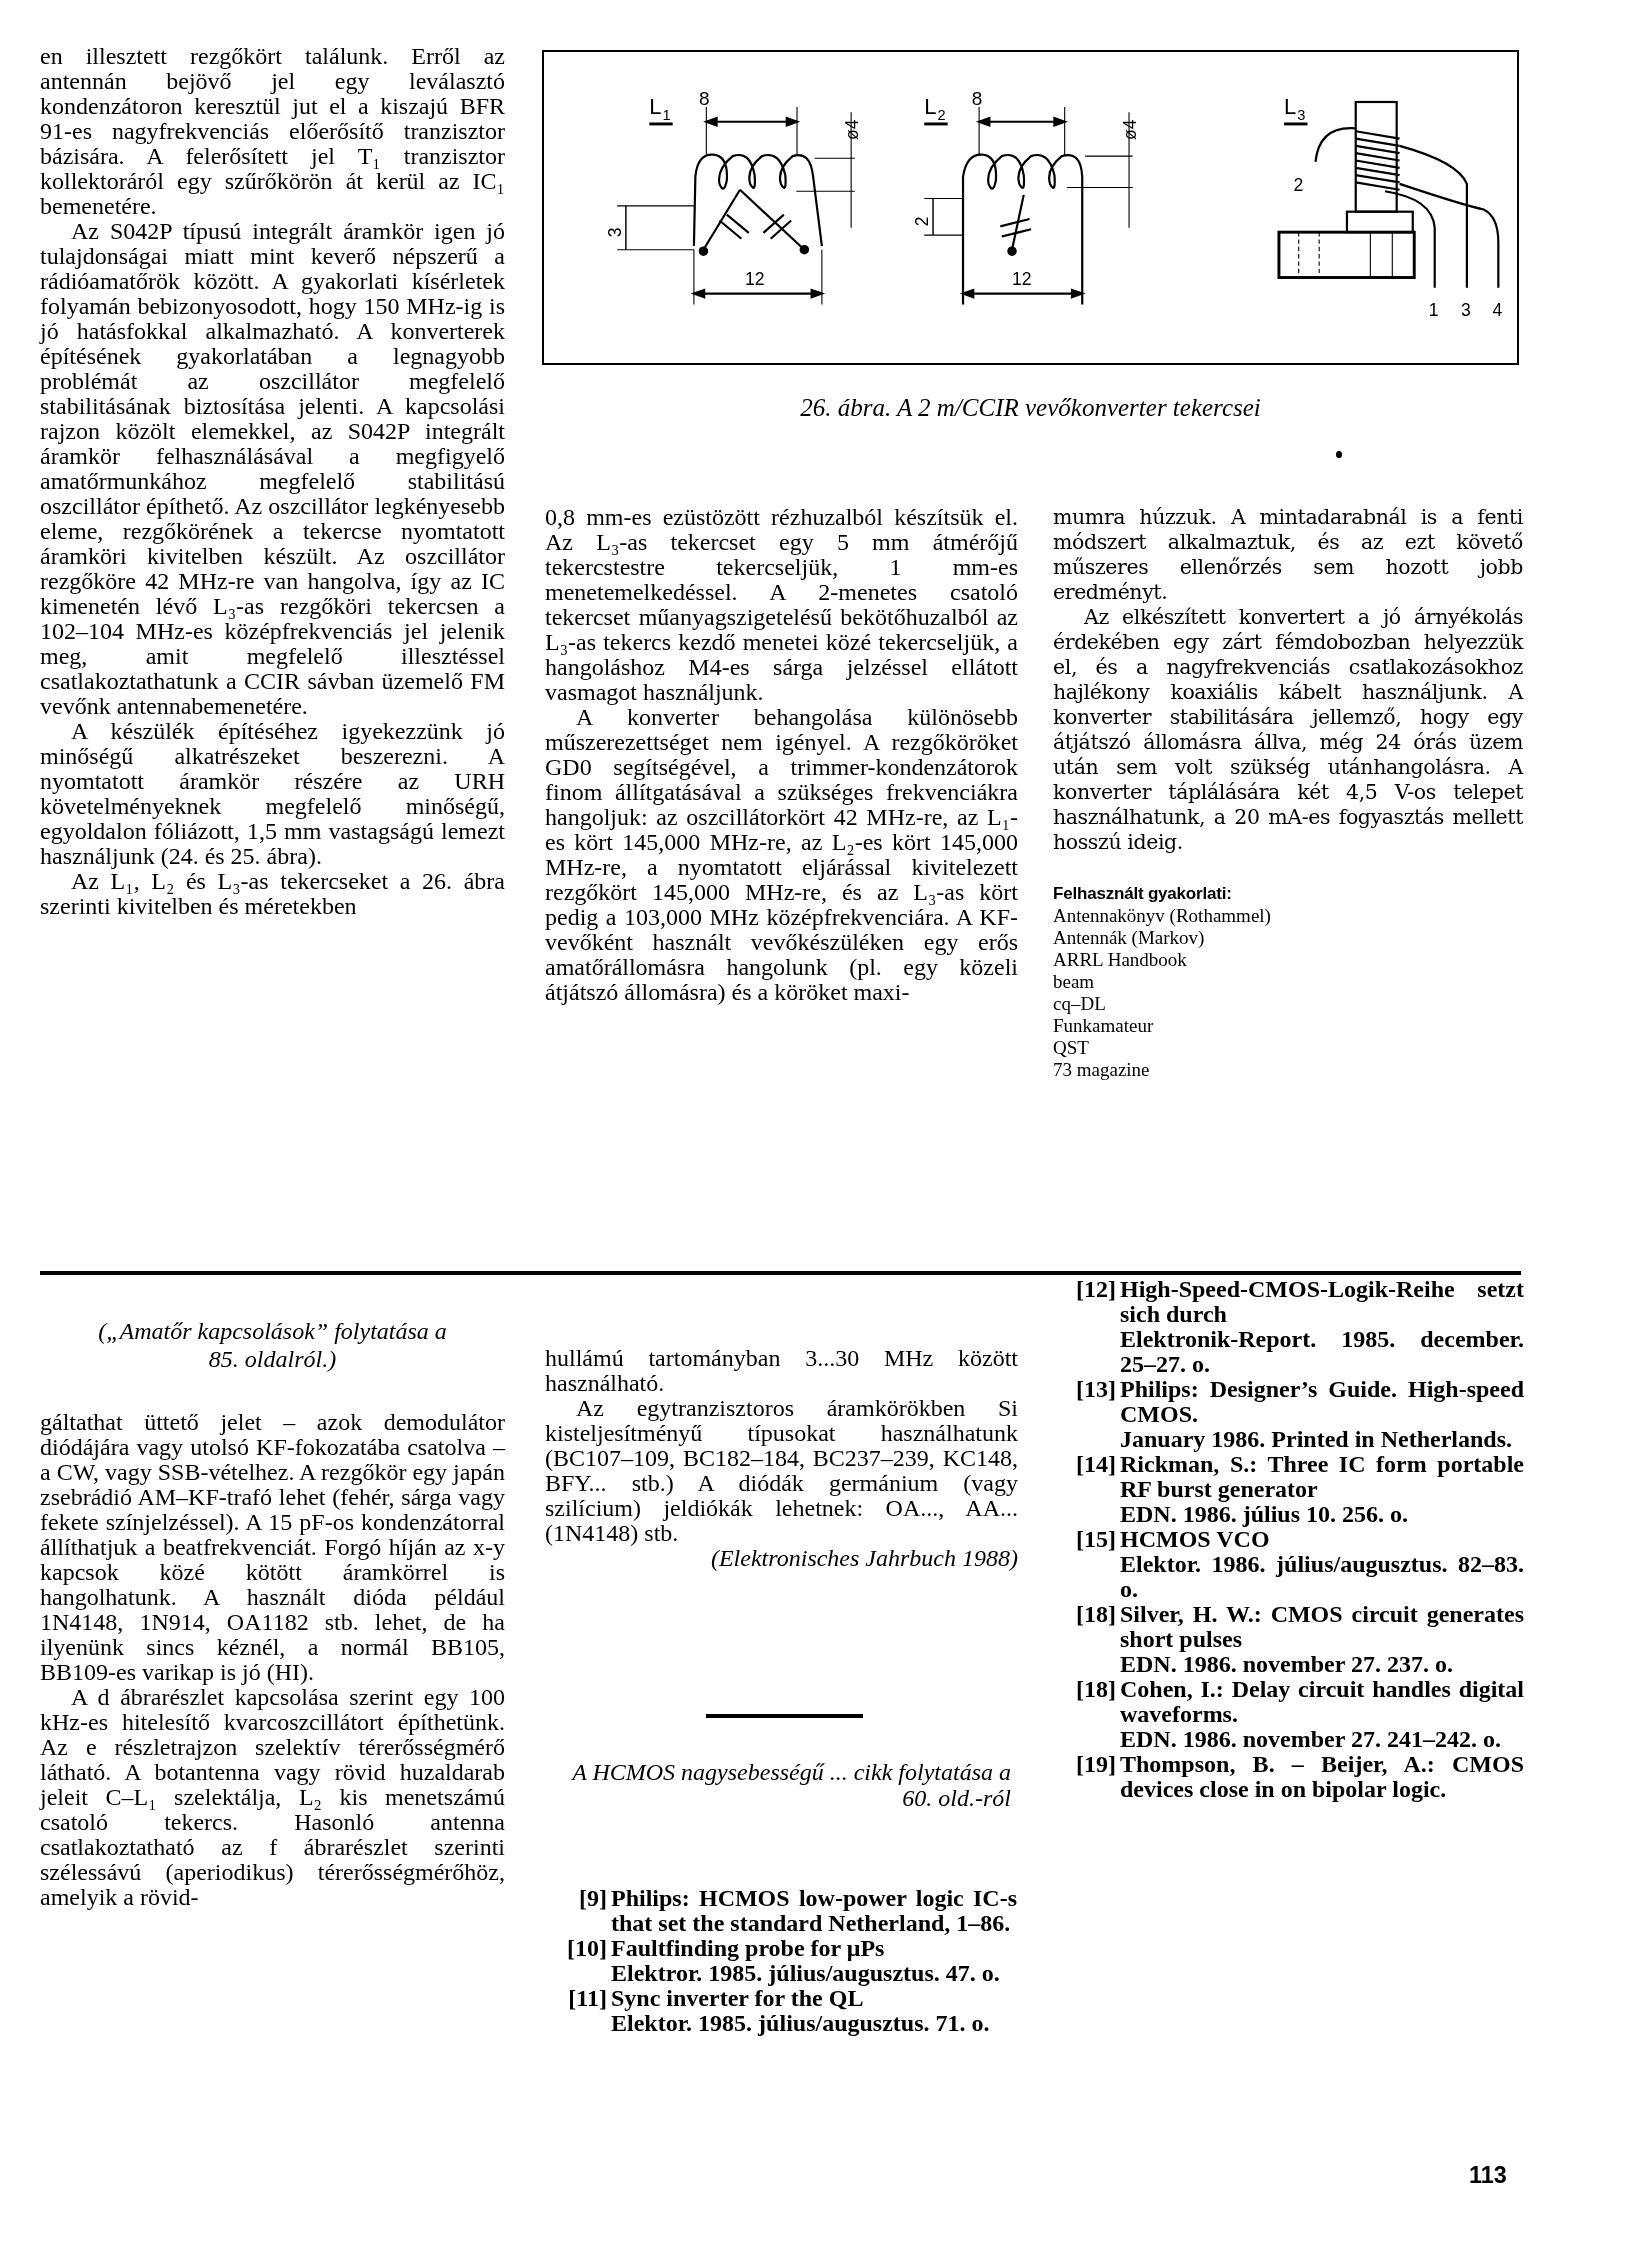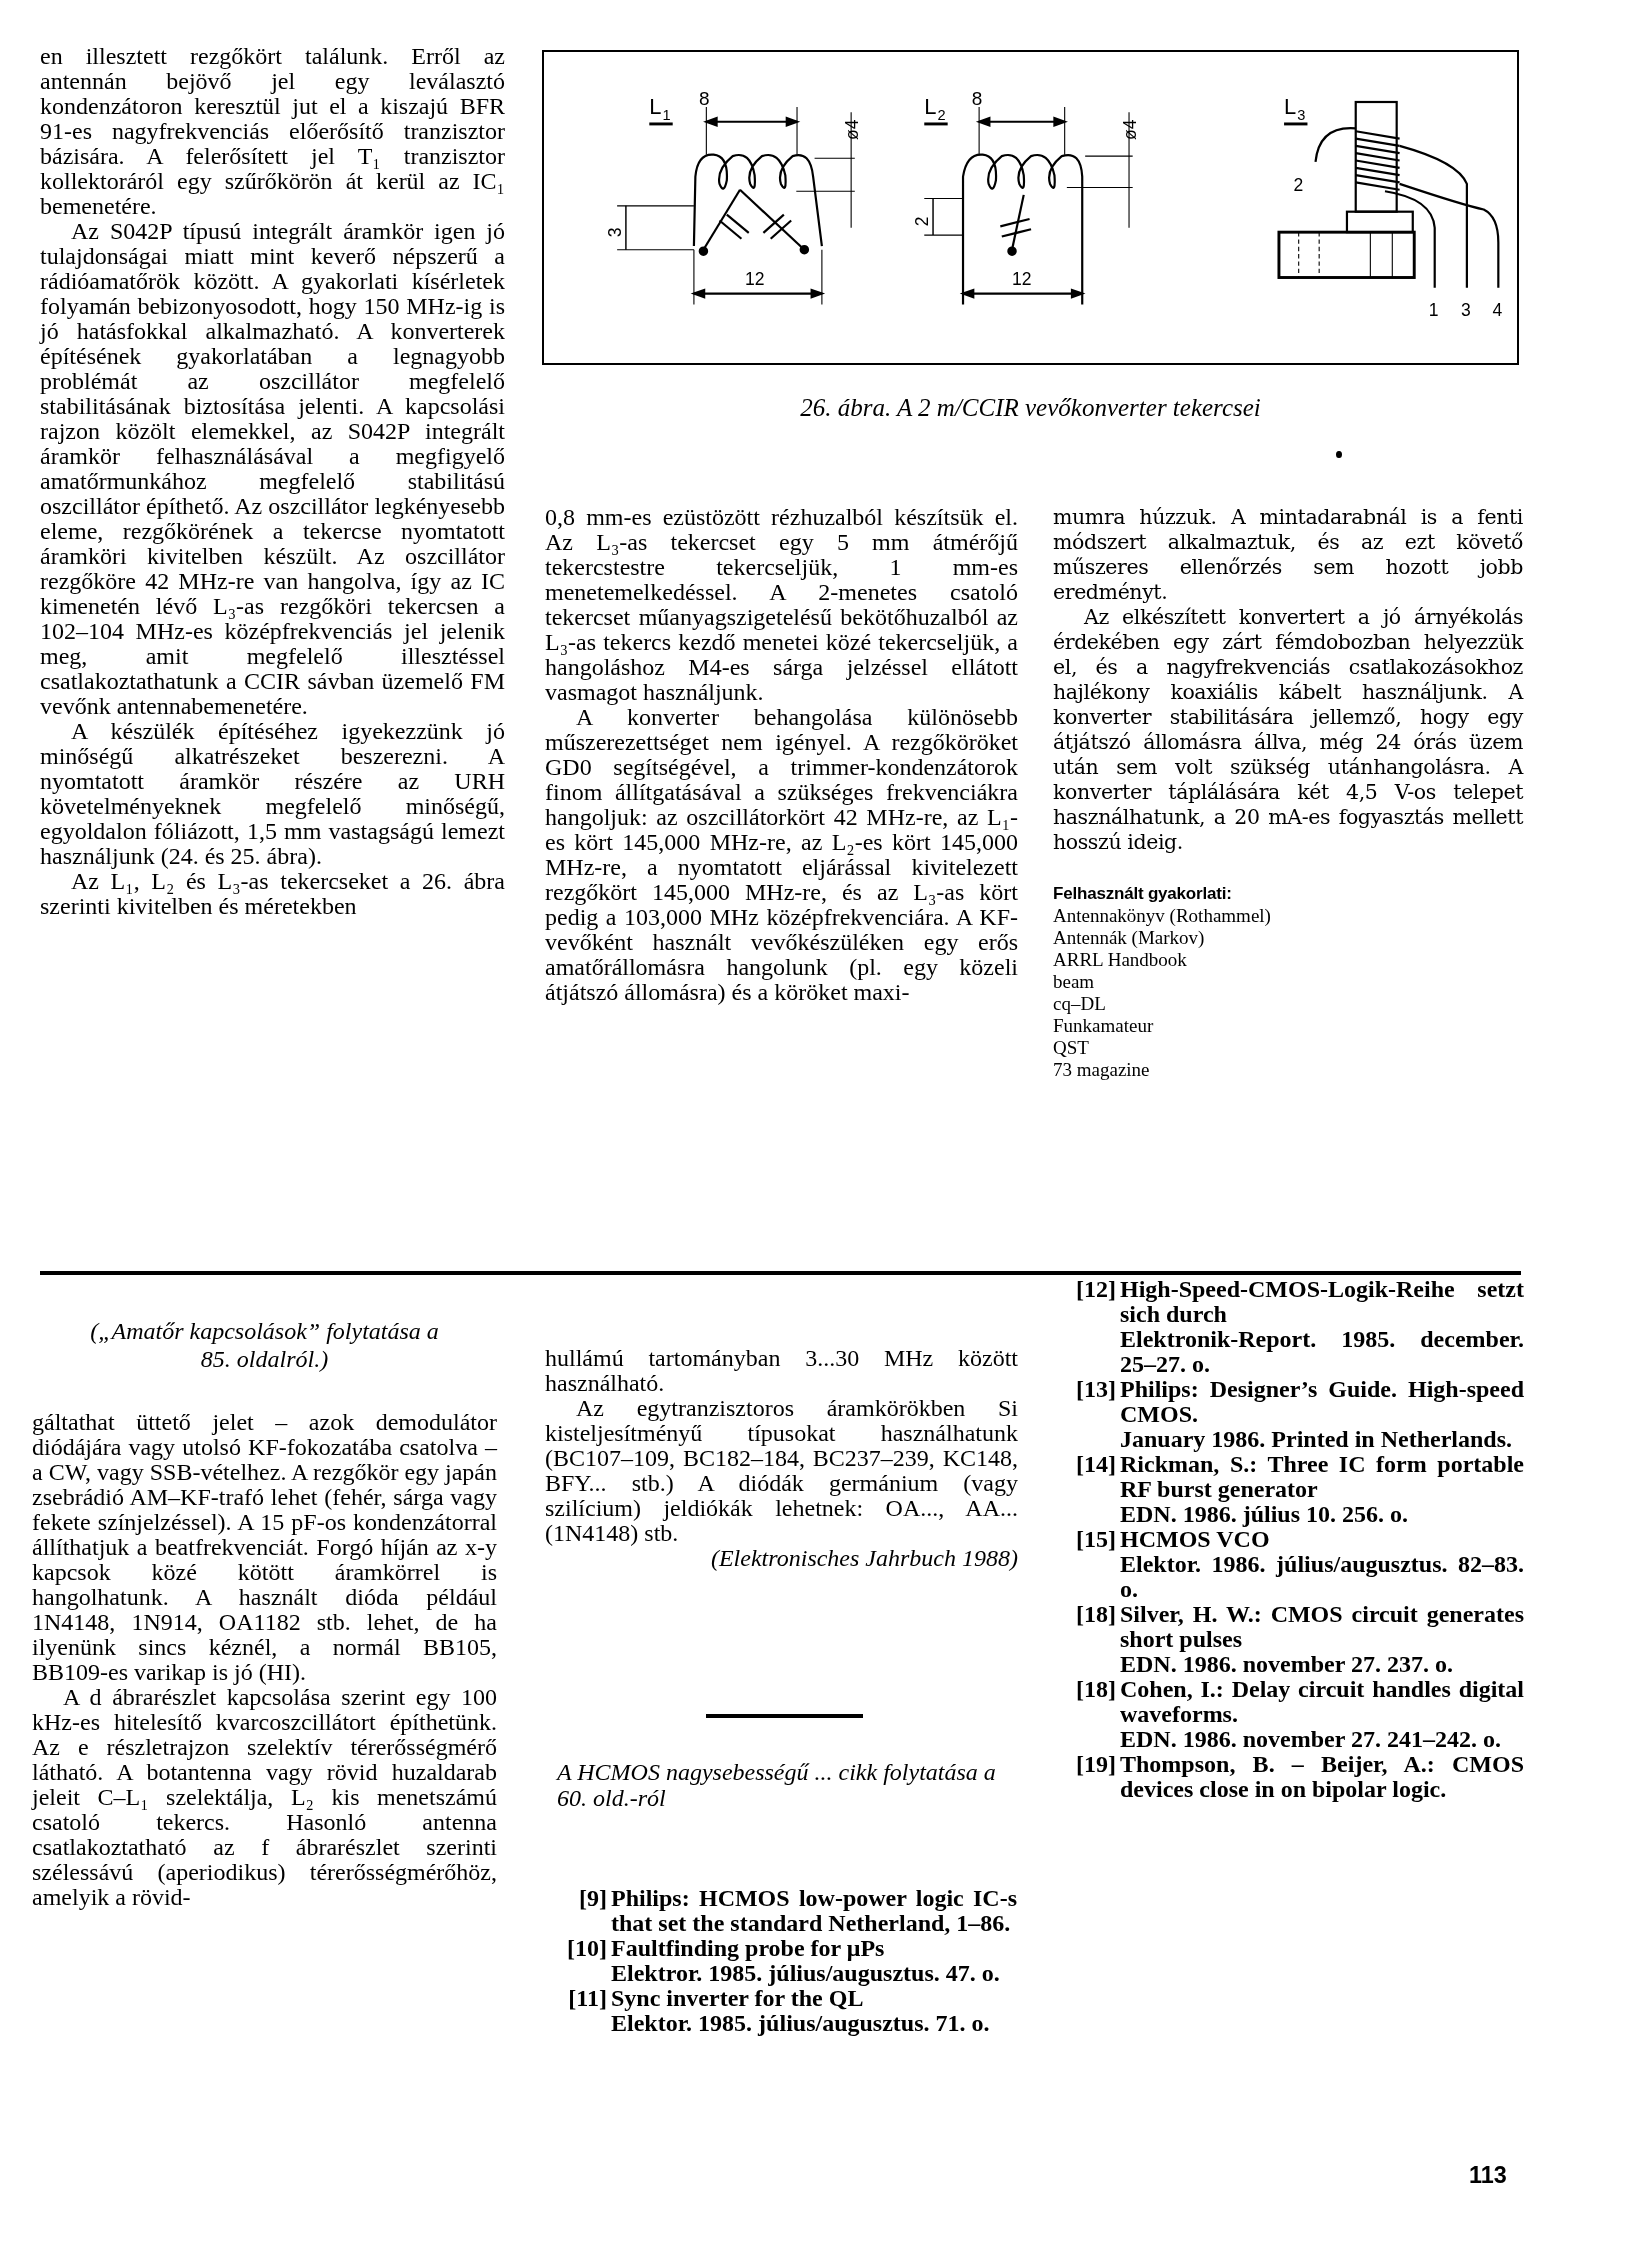--- a/index.html
+++ b/index.html
@@ -19,28 +19,28 @@
   #figure-box svg { position: absolute; left: 0; top: 0; }
   #figure-caption { position: absolute; left: 542px; top: 394px; width: 977px; text-align: center;
                     font-size: 25px; font-style: italic; }
   #stray-dot { position: absolute; left: 1336px; top: 451px; width: 5.9px; height: 7.3px; border-radius: 50%; background: #000; }
 
   #refs-heading { font-weight: bold; font-size: 17px; line-height: 22px; margin-top: 28px; font-family: "Liberation Sans Narrow", "Liberation Sans", sans-serif; letter-spacing: -0.2px; }
   .refs-list { list-style: none; margin: 0; padding: 0; font-size: 19px; line-height: 22px; }
 
   #hrule { position: absolute; left: 40px; top: 1271px; width: 1481px; height: 3.7px; background: #000; }
 
-  #col1-bot { left: 32px; top: 1317px; width: 465px; }
+  #col1-bot { left: 40px; top: 1317px; width: 465px; }
   #col1-bot .note { font-style: italic; text-align: center; font-size: 24px; line-height: 28px; margin-bottom: 37px; }
   #col1-bot .note span { display:block; }
 
   #col2-bot { left: 545px; top: 1346px; width: 473px; }
   #col2-bot .source { text-align: right; font-style: italic; }
   #short-rule { position: absolute; left: 706px; top: 1714px; width: 157px; height: 3.7px; background: #000; }
-  #hcmos-note { position: absolute; left: 557px; top: 1759px; width: 454px; font-style: italic; font-size: 24px; line-height: 26px; }
+  #hcmos-note { position: absolute; left: 557px; top: 1759px; width: 454px; font-style: italic; font-size: 24px; line-height: 26px; text-align: right; }
 
   .bib { position: absolute; font-weight: bold; font-size: 24px; line-height: 25px; }
   .bib ol { list-style: none; margin: 0; padding: 0; }
   .bib li { position: relative; padding-left: 70px; text-align: justify; }
   .bib li .num { position: absolute; left: 0; top: 0; width: 66px; text-align: right; }
   .bib li .line { display: block; }
   #bib-mid { left: 541px; top: 1886px; width: 476px; }
   #bib-right { left: 1050px; top: 1277px; width: 474px; }
 
   #page-number { position: absolute; left: 1469px; top: 2162px; font-family: Liberation Sans, sans-serif; font-weight: bold; font-size: 23.4px; }

